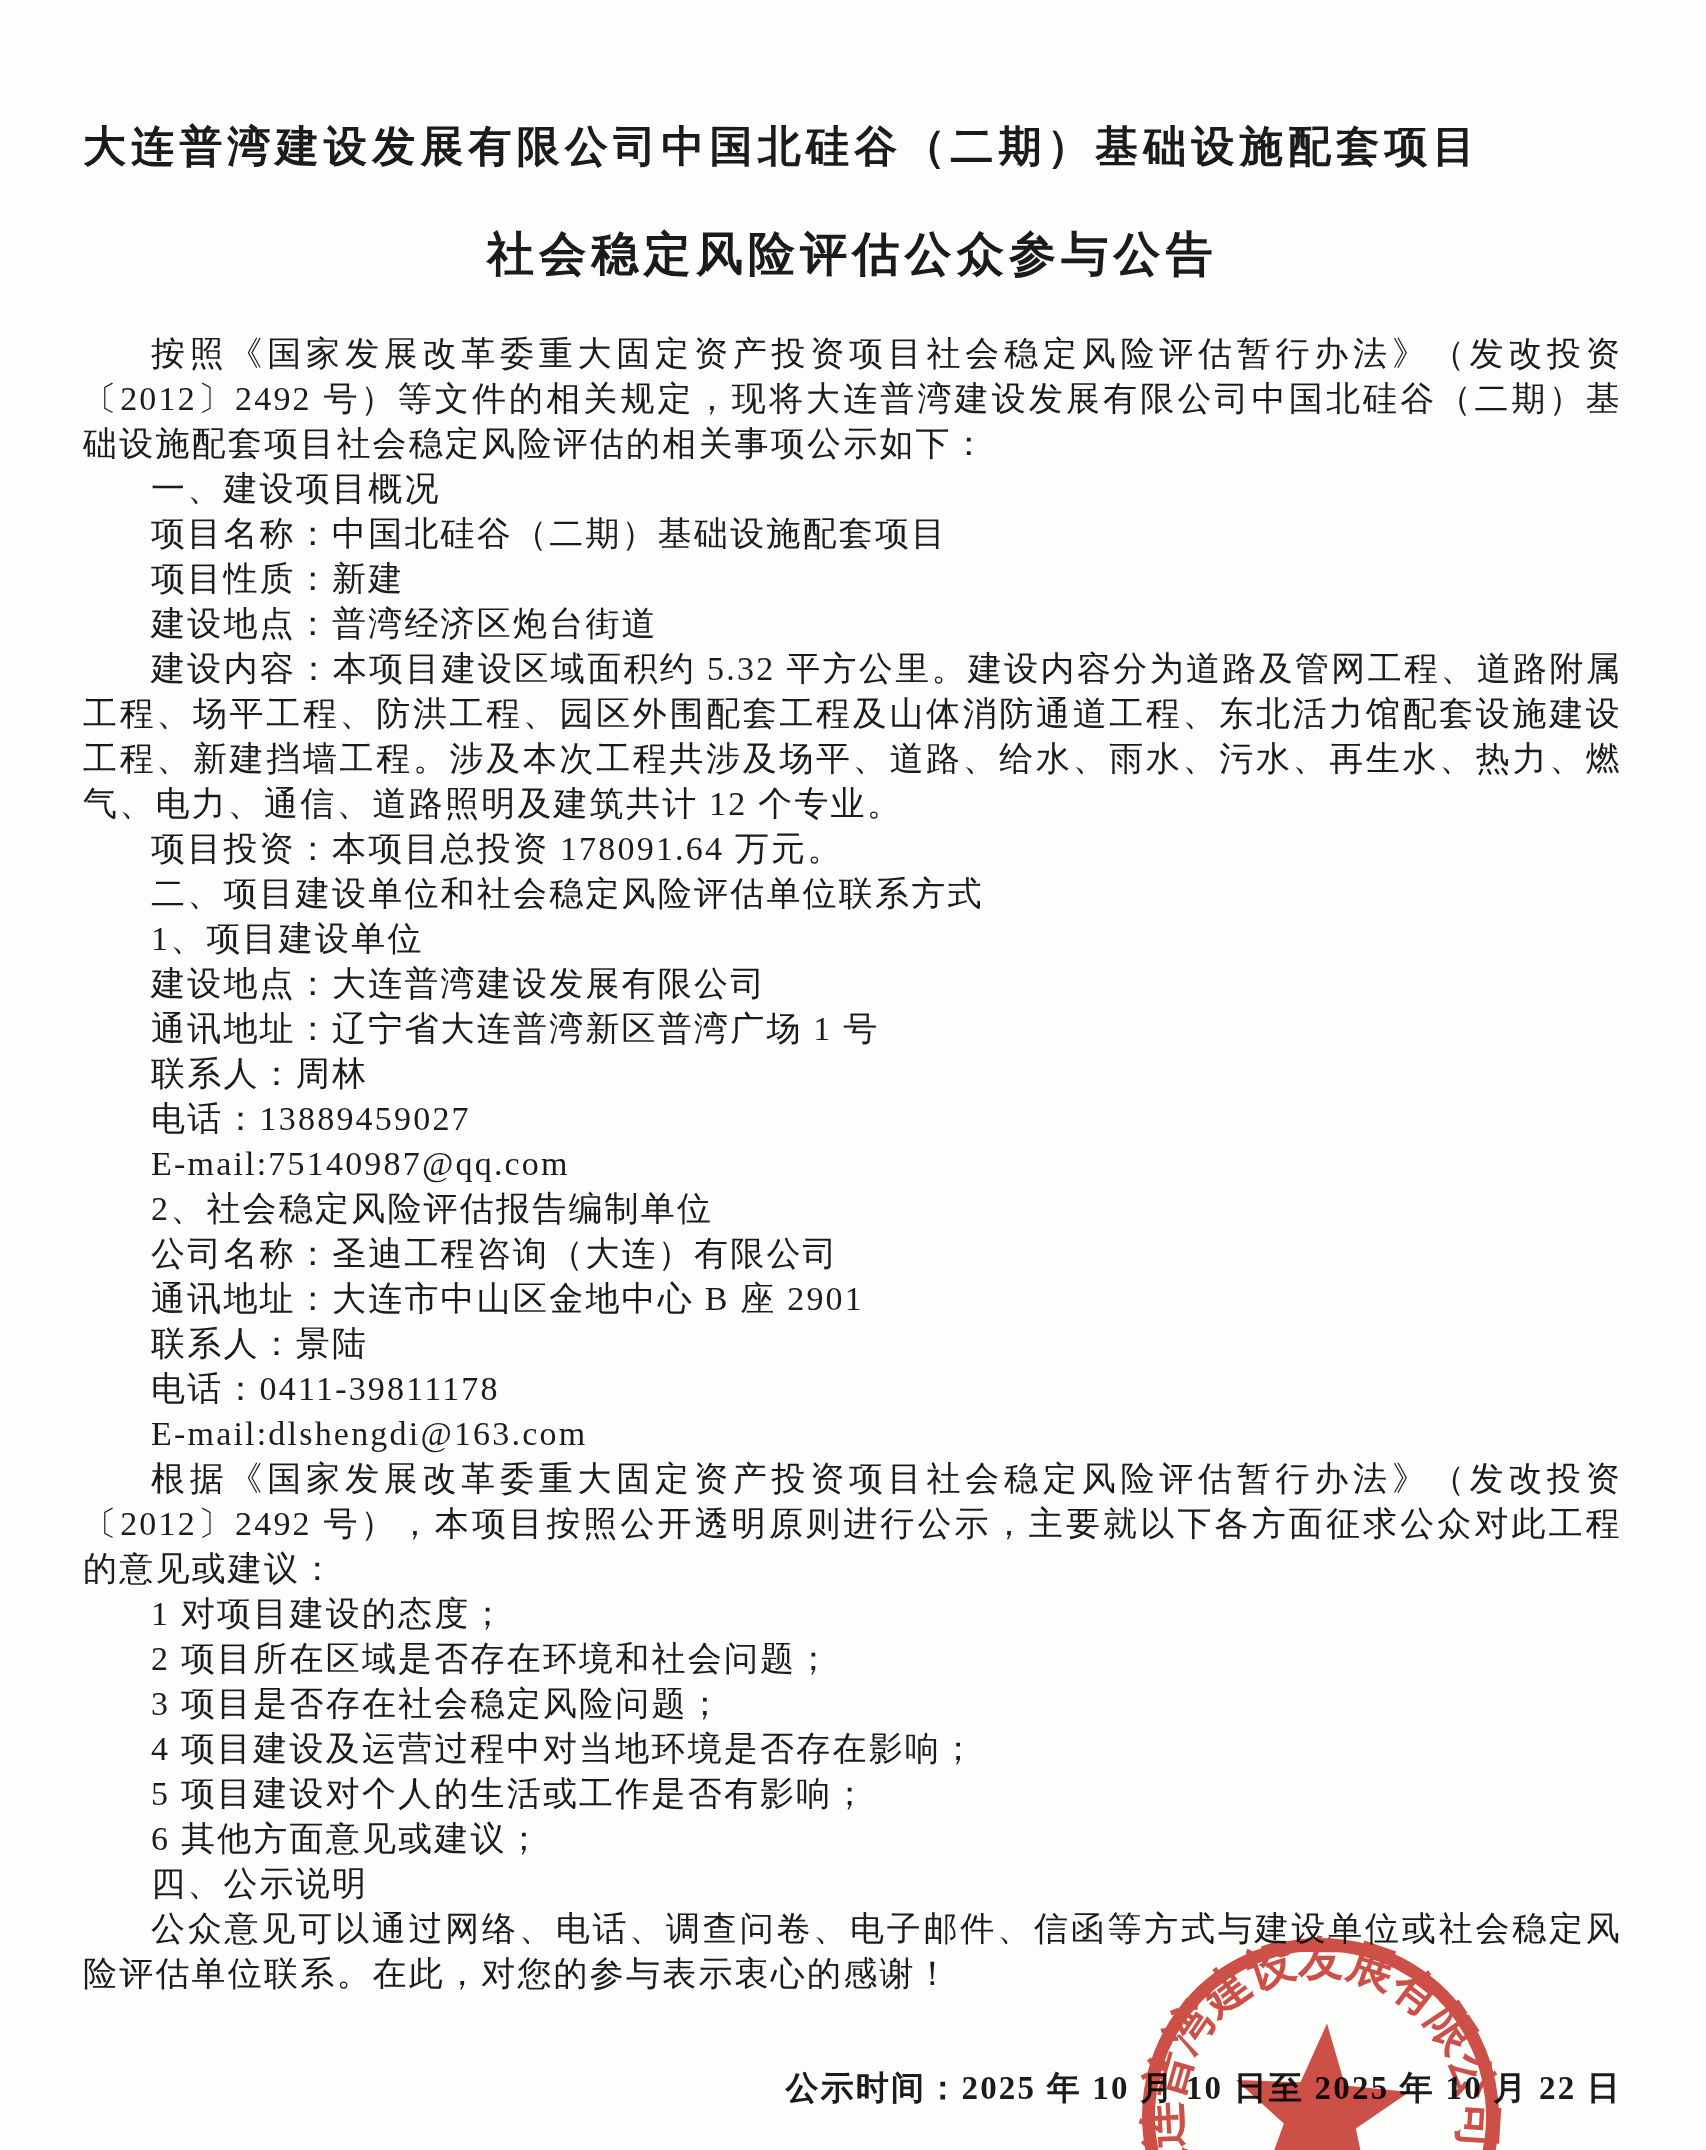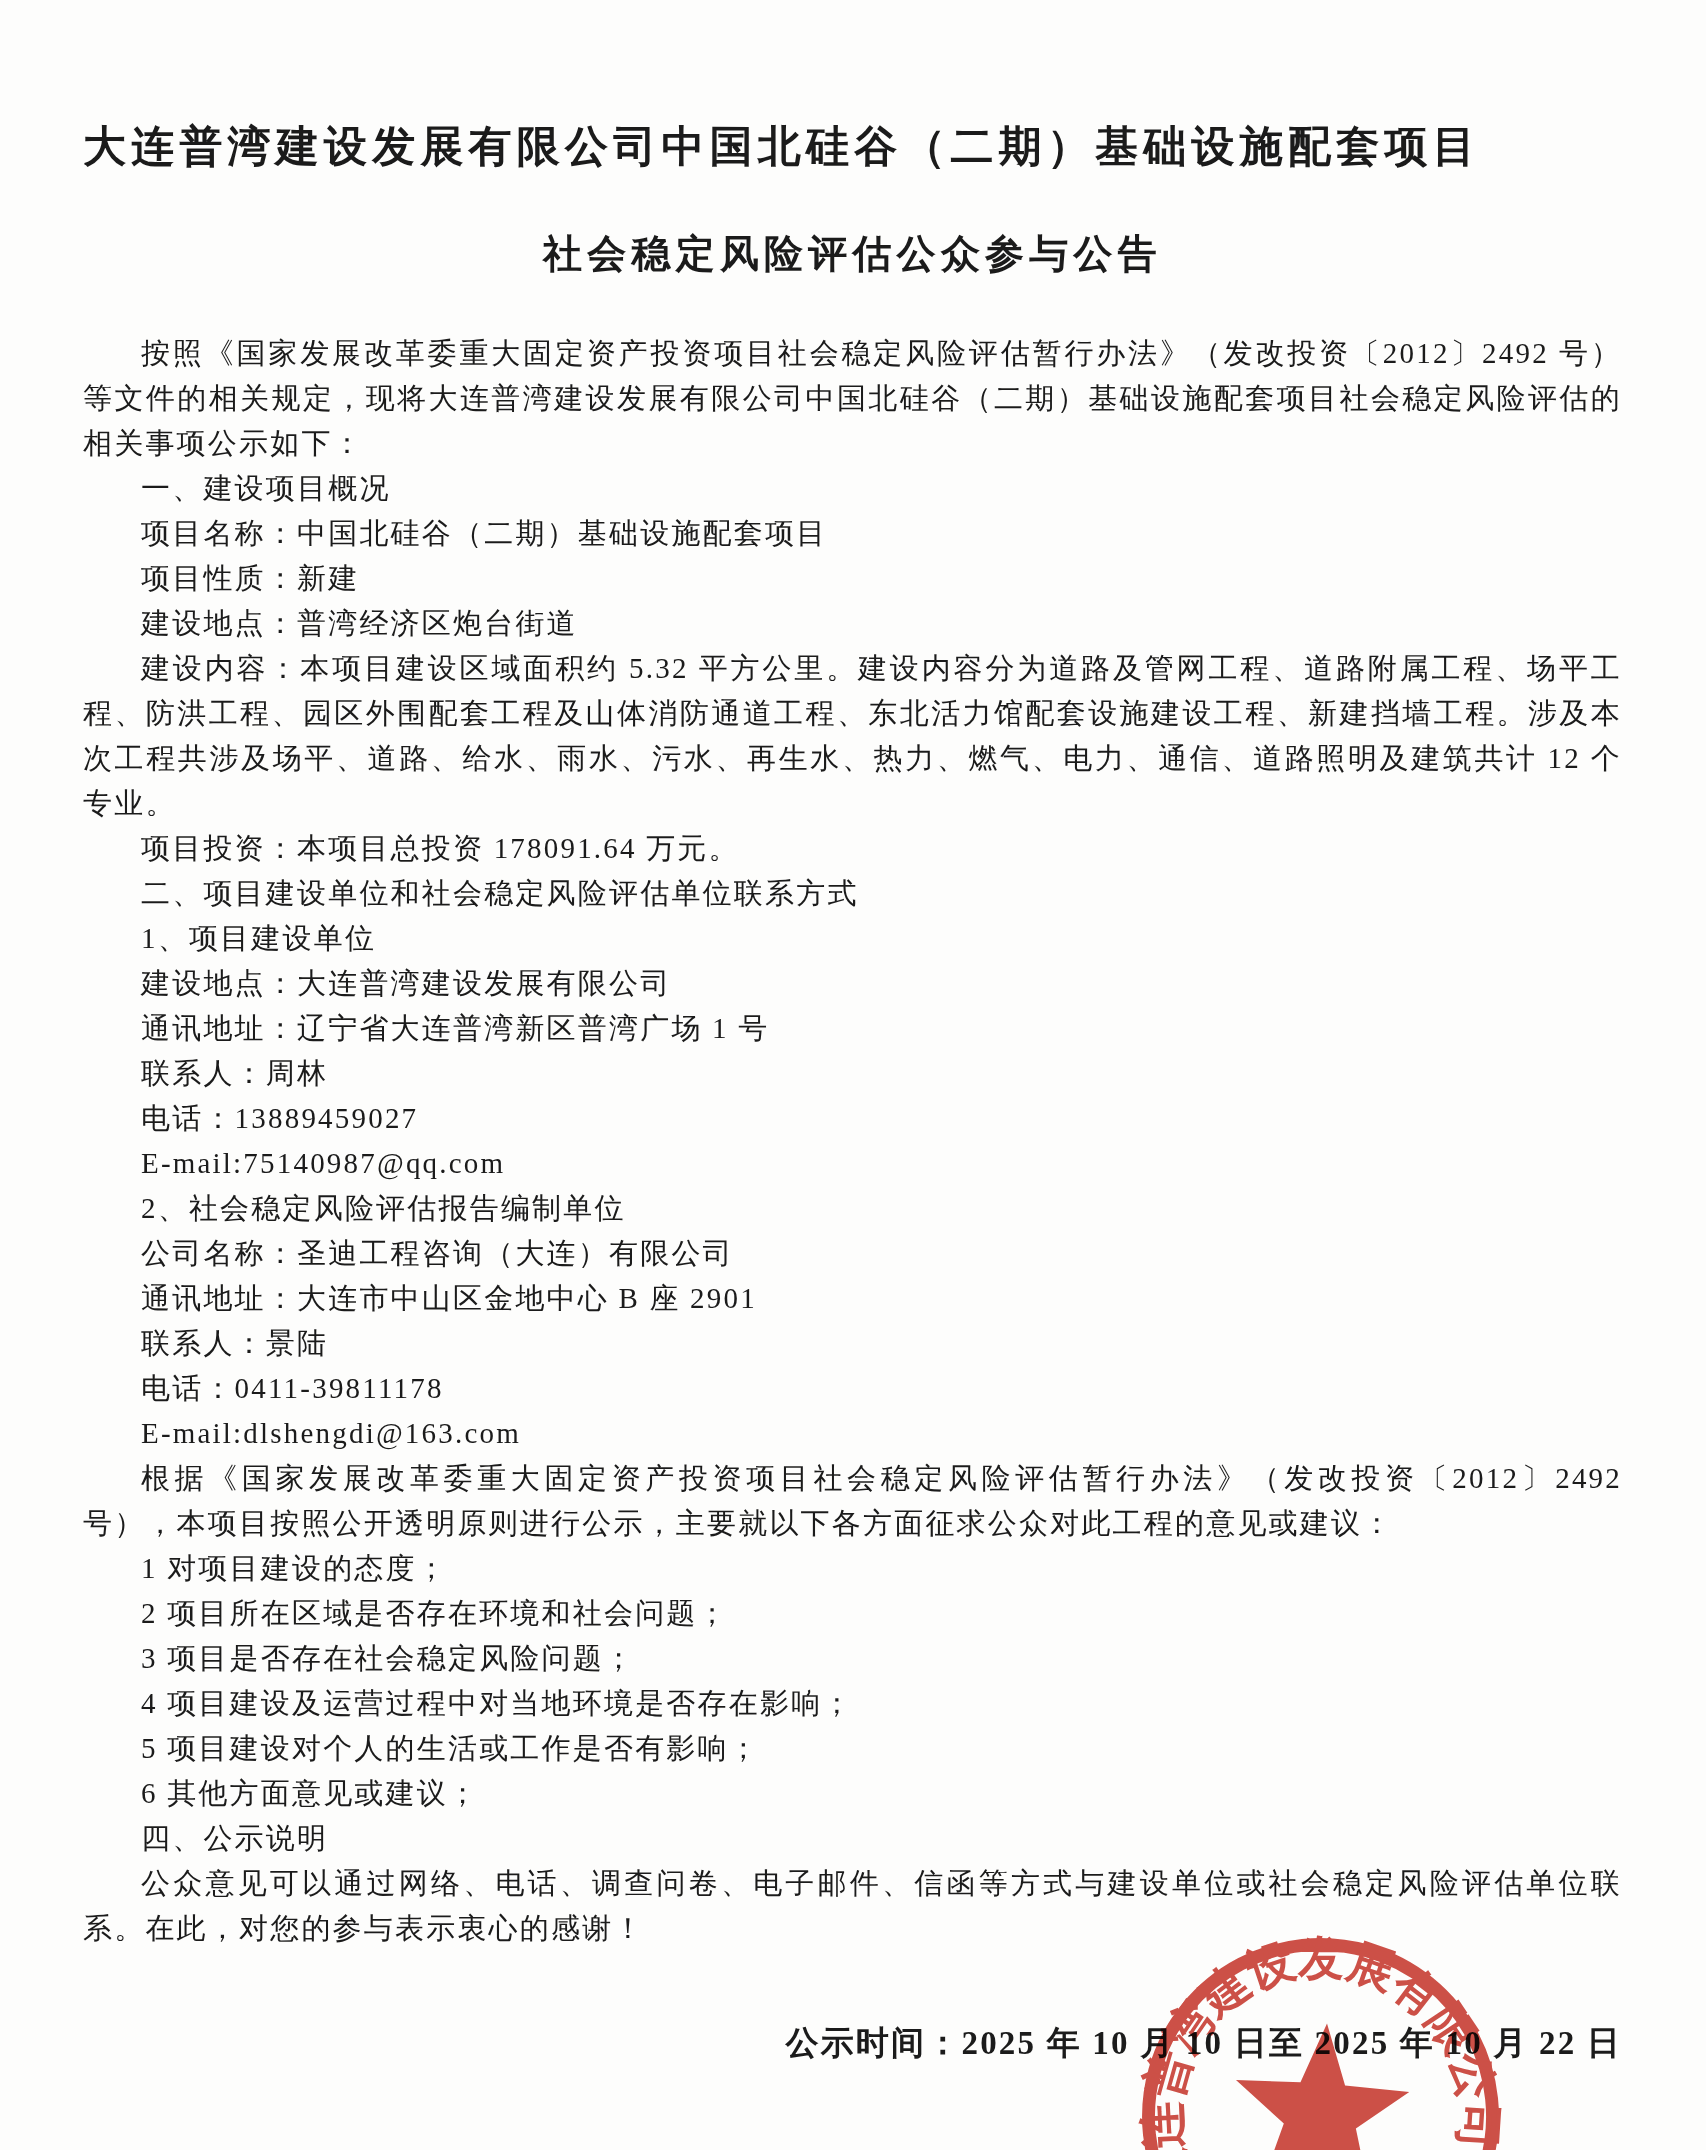--- a/index.html
+++ b/index.html
@@ -17,29 +17,29 @@
   .title{
     margin:0 0 53px 0;
     font-size:43px;
     line-height:54px;
     font-weight:bold;
     text-align:left;
     letter-spacing:5.2px;
   }
   .subtitle{
     margin:0 0 50px 0;
-    font-size:39px;
+    font-size:47px;
     line-height:54px;
     font-weight:bold;
     text-align:center;
     letter-spacing:5.2px;
   }
   .doc-body p{
     margin:0;
-    font-size:29px;
+    font-size:34px;
     line-height:45px;
     letter-spacing:2.2px;
     text-indent:2em;
     text-align:justify;
   }
   .doc-body p.hd{font-weight:normal;}
   .footer{
     margin-top:65px;
     text-align:right;
     font-size:33px;

